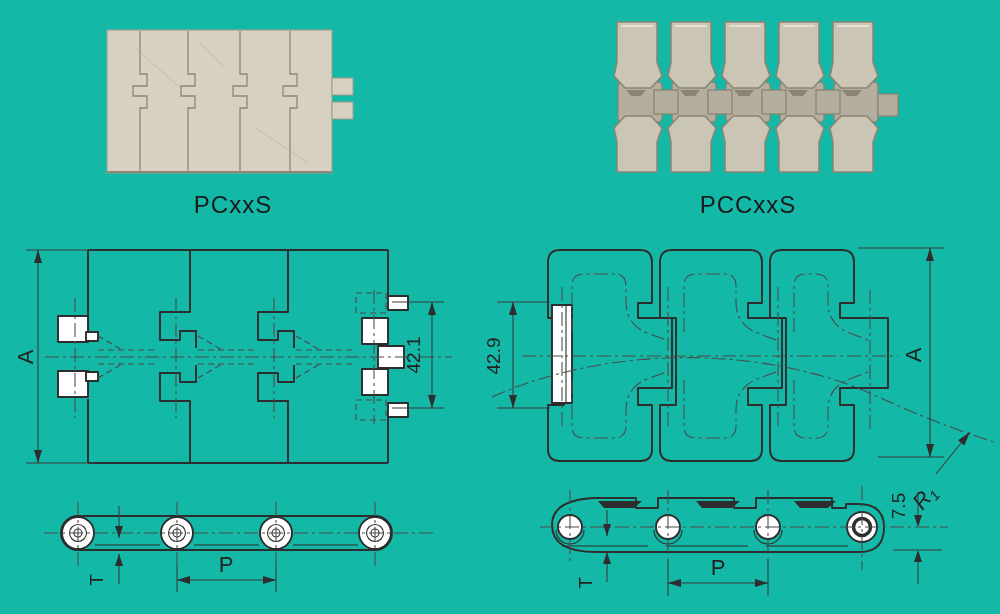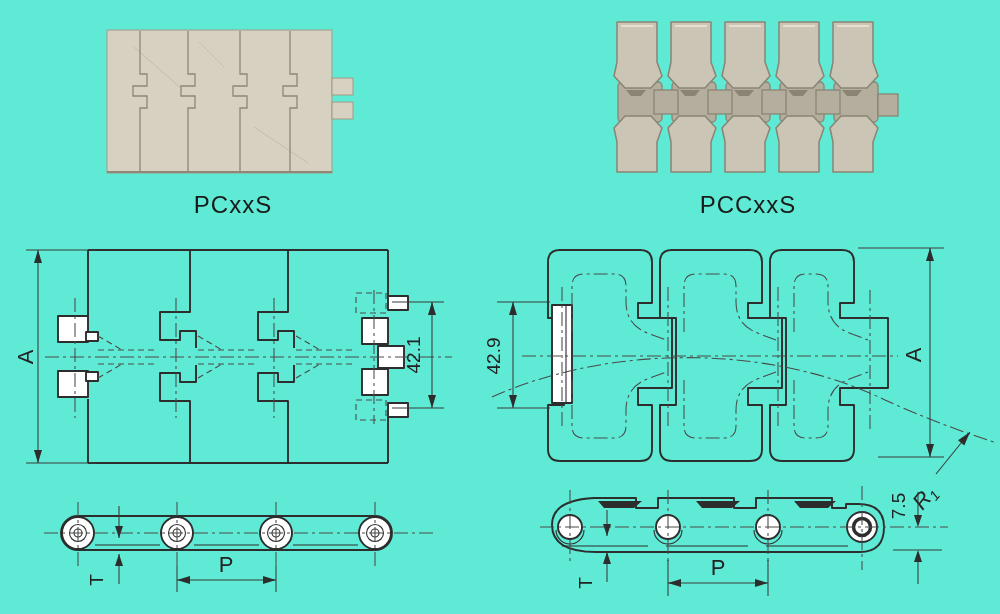--- a/index.html
+++ b/index.html
@@ -1,16 +1,16 @@
 <!DOCTYPE html>
 <html><head>
 <meta charset="utf-8">
 <style>
   html,body{margin:0;padding:0;background:#ffffff;}
-  .page{position:relative;width:1000px;height:614px;background:#5eead4;overflow:hidden;
+  .page{position:relative;width:1000px;height:614px;background:#14b8a6;overflow:hidden;
         font-family:"Liberation Sans",sans-serif;}
   svg{display:block;}
   
   .outline{stroke:#2d2d2d;stroke-width:1.9;fill:none;stroke-linejoin:round;}
   .outline-thin{stroke:#2d2d2d;stroke-width:1.1;fill:none;}
   .centerline{stroke:#4a4a4a;stroke-width:1.05;fill:none;stroke-dasharray:14 4 3 4;}
   .hiddenline{stroke:#4a4a4a;stroke-width:1.1;fill:none;stroke-dasharray:6 4;}
   .dimline{stroke:#3a3a3a;stroke-width:1.05;fill:none;}
   .arrow{fill:#2d2d2d;stroke:none;}
   .dimtext{fill:#222;font-size:19px;}

